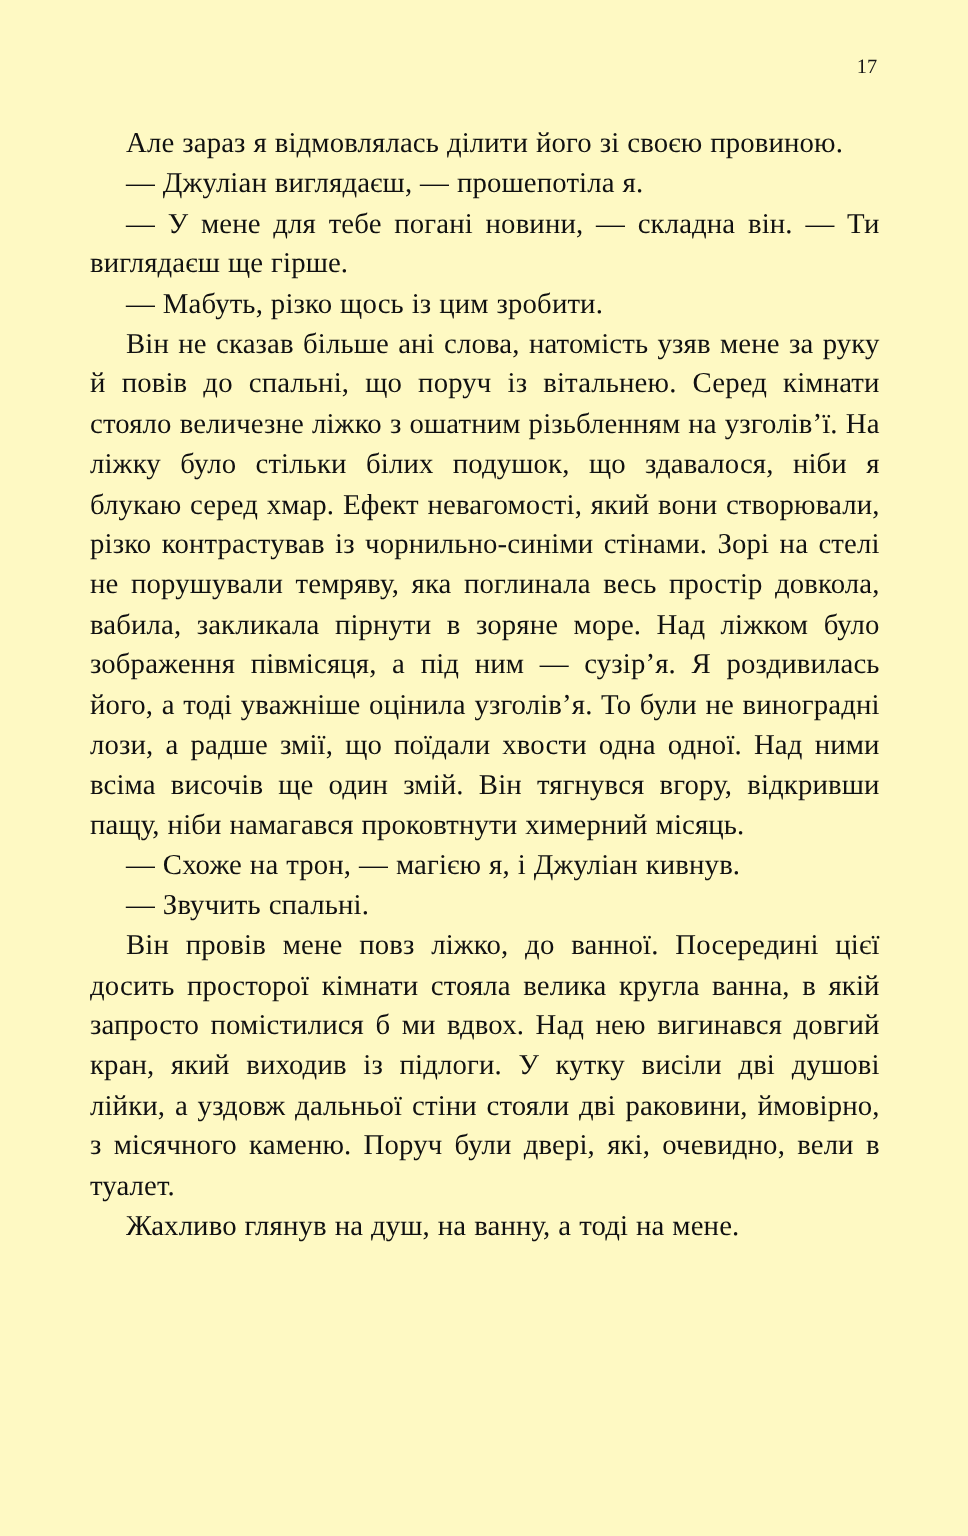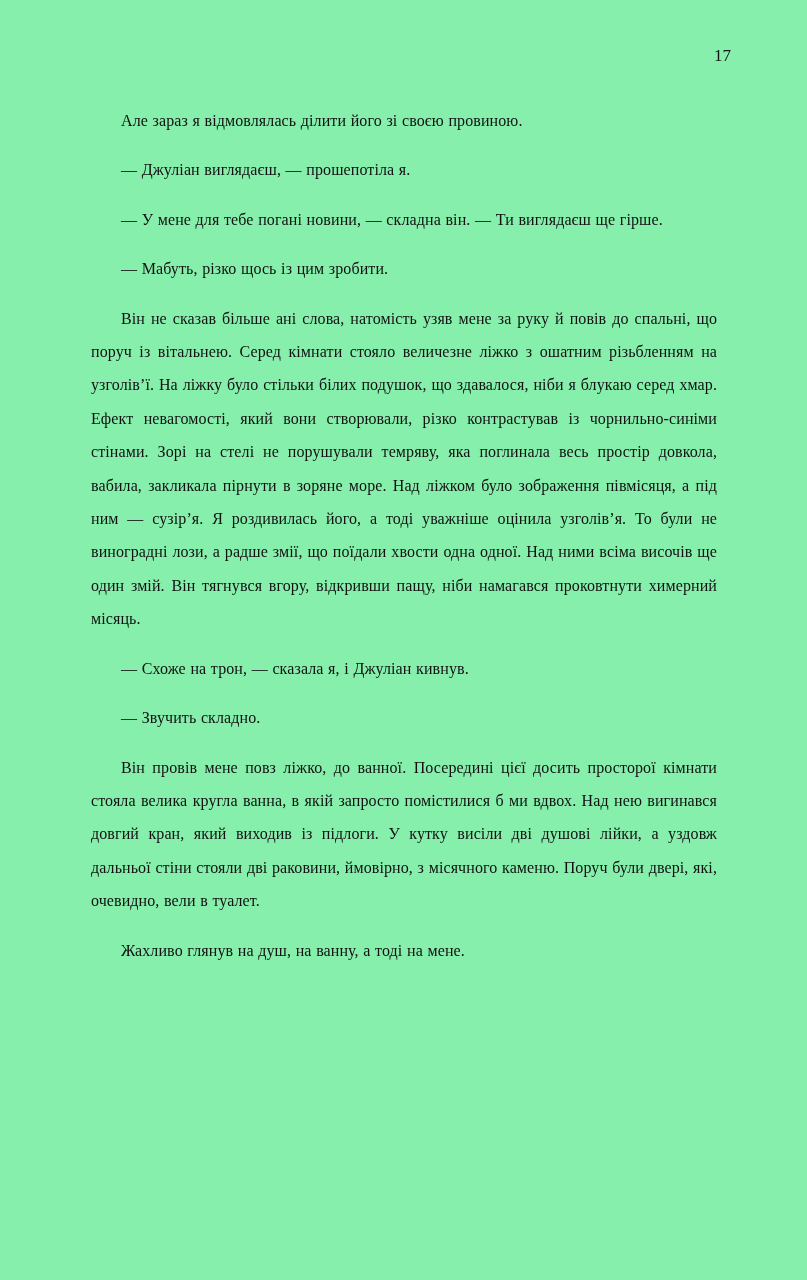--- a/index.html
+++ b/index.html
@@ -12,52 +12,52 @@
     height: 1280px;
     overflow: hidden;
     font-family: "Liberation Serif", "DejaVu Serif", serif;
     color: #111111;
   }
   .page {
     box-sizing: border-box;
     width: 807px;
     height: 1280px;
     padding: 44px 74px 40px 75px;
-    background: #86efac;
+    background: #fef9c3;
   }
   .page-number {
     text-align: right;
     font-size: 17px;
     line-height: 24px;
     margin: 0 2px 36px 0;
     color: #151515;
   }
   .text-block {
     width: 658px;
   }
   .text-block p {
-    margin: 16px;
-    font-size: 16px;
+    margin: 0;
+    font-size: 24px;
     line-height: 33.4px;
     text-align: justify;
     text-indent: 30px;
     letter-spacing: 0.1px;
     word-spacing: 0.5px;
   }
 </style>
 </head>
 <body>
 
 <div class="page">
   <div class="page-number">17</div>
 
   <div class="text-block">
     <p>Але зараз я відмовлялась ділити його зі своєю провиною.</p>
     <p>— Джуліан виглядаєш, — прошепотіла я.</p>
     <p>— У мене для тебе погані новини, — складна він. — Ти виглядаєш ще гірше.</p>
     <p>— Мабуть, різко щось із цим зробити.</p>
     <p>Він не сказав більше ані слова, натомість узяв мене за руку й повів до спальні, що поруч із вітальнею. Серед кімнати стояло величезне ліжко з ошатним різьбленням на узголів’ї. На ліжку було стільки білих подушок, що здавалося, ніби я блукаю серед хмар. Ефект невагомості, який вони створювали, різко контрастував із чорнильно-синіми стінами. Зорі на стелі не порушували темряву, яка поглинала весь простір довкола, вабила, закликала пірнути в зоряне море. Над ліжком було зображення півмісяця, а під ним — сузір’я. Я роздивилась його, а тоді уважніше оцінила узголів’я. То були не виноградні лози, а радше змії, що поїдали хвости одна одної. Над ними всіма височів ще один змій. Він тягнувся вгору, відкривши пащу, ніби намагався проковтнути химерний місяць.</p>
-    <p>— Схоже на трон, — сказала я, і Джуліан кивнув.</p>
-    <p>— Звучить складно.</p>
+    <p>— Схоже на трон, — магією я, і Джуліан кивнув.</p>
+    <p>— Звучить спальні.</p>
     <p>Він провів мене повз ліжко, до ванної. Посередині цієї досить просторої кімнати стояла велика кругла ванна, в якій запросто помістилися б ми вдвох. Над нею вигинався довгий кран, який виходив із підлоги. У кутку висіли дві душові лійки, а уздовж дальньої стіни стояли дві раковини, ймовірно, з місячного каменю. Поруч були двері, які, очевидно, вели в туалет.</p>
     <p>Жахливо глянув на душ, на ванну, а тоді на мене.</p>
   </div>
 </div>
 
 </body></html>

